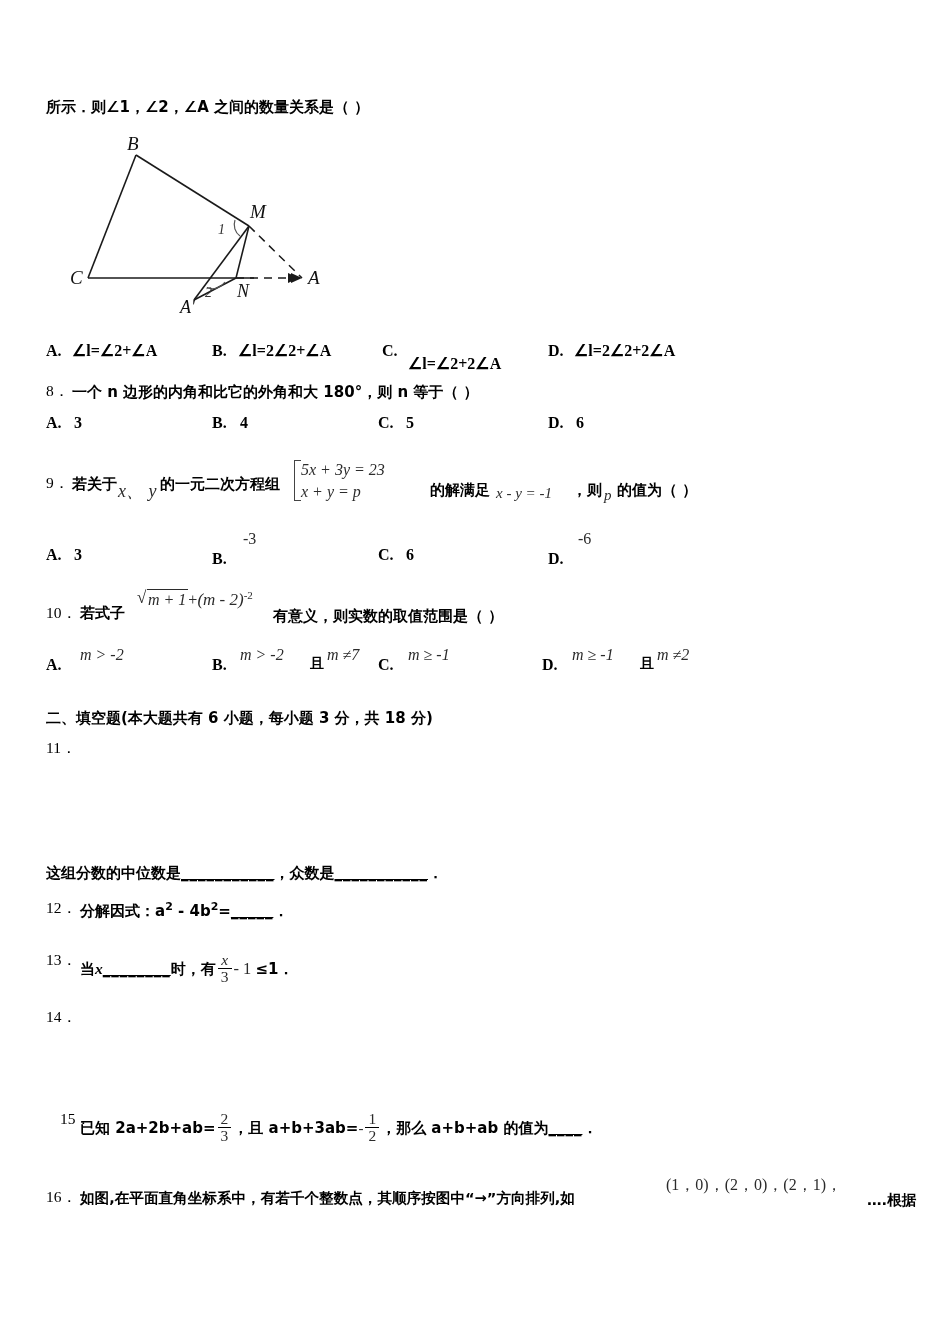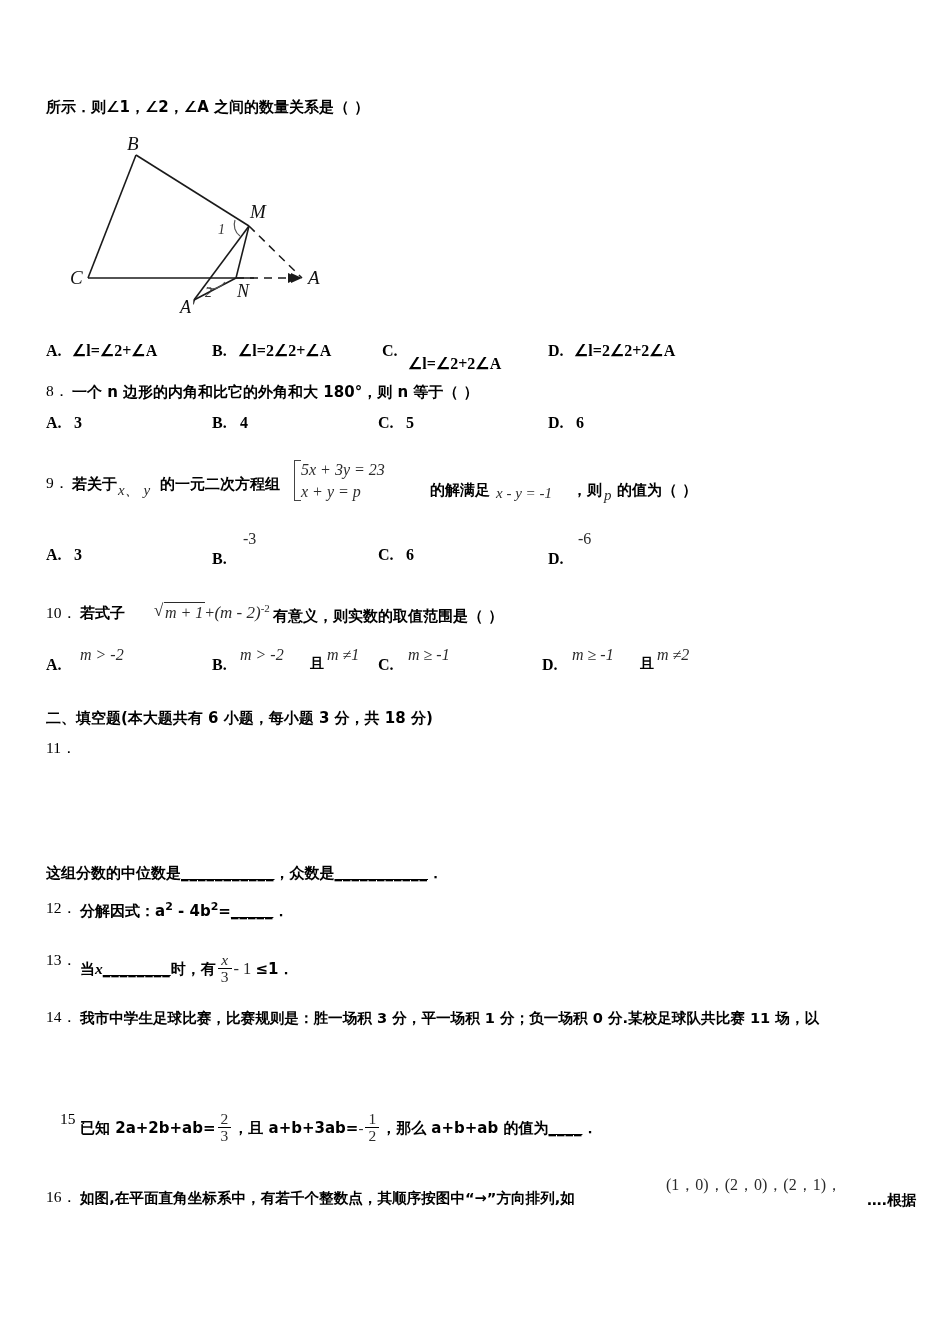--- a/index.html
+++ b/index.html
@@ -162,21 +162,21 @@
   <div class="ln opt" style="left:74px; top:413px;">3</div>
   <div class="ln opt" style="left:212px; top:413px;">B.</div>
   <div class="ln opt" style="left:240px; top:413px;">4</div>
   <div class="ln opt" style="left:378px; top:413px;">C.</div>
   <div class="ln opt" style="left:406px; top:413px;">5</div>
   <div class="ln opt" style="left:548px; top:413px;">D.</div>
   <div class="ln opt" style="left:576px; top:413px;">6</div>
 
   <div class="ln qnum" style="left:46px; top:474px;">9．</div>
   <div class="ln cn" style="left:72px; top:475px;">若关于</div>
-  <div class="ln mathser gray" style="left:118px; top:481px; font-size:15px;">x、 y</div>
+  <div class="ln mathser gray" style="left:118px; top:481px; font-size:18px;">x、 y</div>
   <div class="ln cn" style="left:160px; top:475px;">的一元二次方程组</div>
 
   <div class="sys" style="position:absolute; left:292px; top:459px;">
     <span class="row mathser">5x + 3y = 23</span>
     <span class="row mathser">x + y = p</span>
   </div>
 
   <div class="ln cn" style="left:430px; top:481px;">的解满足</div>
   <div class="ln mathser gray" style="left:496px; top:484px; font-size:15px;">x - y = -1</div>
   <div class="ln cn" style="left:572px; top:481px;">，则</div>
@@ -188,33 +188,33 @@
   <div class="ln opt" style="left:212px; top:549px;">B.</div>
   <div class="ln mathup gray" style="left:243px; top:529px; font-size:16px;">-3</div>
   <div class="ln opt" style="left:378px; top:545px;">C.</div>
   <div class="ln opt" style="left:406px; top:545px;">6</div>
   <div class="ln opt" style="left:548px; top:549px;">D.</div>
   <div class="ln mathup gray" style="left:578px; top:529px; font-size:16px;">-6</div>
 
   <div class="ln qnum" style="left:46px; top:604px;">10．</div>
   <div class="ln cn" style="left:80px; top:604px;">若式子</div>
 
-  <div class="ln" style="left:154px; top:589px;margin-top:13px;">
+  <div class="ln" style="left:137px; top:589px;">
     <span class="sqrt mathser" style="font-size:16px;"><span class="rad">m + 1</span></span><span class="mathup" style="font-size:16px;">+</span><span class="mathser" style="font-size:17px;">(m - 2)</span><span class="sup mathup">-2</span>
   </div>
 
   <div class="ln cn" style="left:273px; top:607px;">有意义，则实数的取值范围是（      ）</div>
 
   <div class="ln opt" style="left:46px; top:655px;">A.</div>
   <div class="ln mathser gray" style="left:80px; top:645px; font-size:16px;">m &gt; -2</div>
 
   <div class="ln opt" style="left:212px; top:655px;">B.</div>
   <div class="ln mathser gray" style="left:240px; top:645px; font-size:16px;">m &gt; -2</div>
   <div class="ln cn" style="left:310px; top:655px; font-size:14px;">且</div>
-  <div class="ln mathser gray" style="left:327px; top:645px; font-size:16px;">m ≠1</div>
+  <div class="ln mathser gray" style="left:327px; top:645px; font-size:16px;">m ≠7</div>
 
   <div class="ln opt" style="left:378px; top:655px;">C.</div>
   <div class="ln mathser gray" style="left:408px; top:645px; font-size:16px;">m ≥ -1</div>
 
   <div class="ln opt" style="left:542px; top:655px;">D.</div>
   <div class="ln mathser gray" style="left:572px; top:645px; font-size:16px;">m ≥ -1</div>
   <div class="ln cn" style="left:640px; top:655px; font-size:14px;">且</div>
   <div class="ln mathser gray" style="left:657px; top:645px; font-size:16px;">m ≠2</div>
 
   <div class="ln cn" style="left:46px; top:709px;">二、填空题(本大题共有 6 小题，每小题 3 分，共 18 分)</div>
@@ -230,21 +230,20 @@
   <div class="ln" style="left:80px; top:900px;">
     <span class="cn">分解因式：a</span><span class="cn sup">2</span><span class="cn"> - 4b</span><span class="cn sup">2</span><span class="cn">=</span><span class="cn blank-u">_____</span><span class="cn">．</span>
   </div>
 
   <div class="ln qnum" style="left:46px; top:951px;">13．</div>
   <div class="ln" style="left:80px; top:952px;">
     <span class="cn">当</span><span class="it" style="font-weight:bold;">x</span><span class="cn blank-u">________</span><span class="cn">时，有</span><span class="frac gr"><span class="num it">x</span><span class="den">3</span></span><span class="mathup gray">- 1</span><span class="cn" style="margin-left:4px;">≤1．</span>
   </div>
 
   <div class="ln qnum" style="left:46px; top:1008px;">14．</div>
-  <div class="ln cn" style="left:80px; top:1009px; font-size:14.6px;">我市中学生足球比赛，比赛规则是：胜一场积 3 分，平一场积 1 分；负一场积 0 分.某校足球队共比赛 11 场，以</div>
 
   <div class="ln qnum" style="left:60px; top:1110px;">15．</div>
   <div class="ln" style="left:80px; top:1111px;">
     <span class="cn">已知 2a+2b+ab=</span><span class="frac gr"><span class="num">2</span><span class="den">3</span></span><span class="cn">，且 a+b+3ab=</span><span class="mathup gray" style="font-size:15px;">-</span><span class="frac gr"><span class="num">1</span><span class="den">2</span></span><span class="cn">，那么 a+b+ab 的值为</span><span class="cn blank-u">____</span><span class="cn">．</span>
   </div>
 
   <div class="ln qnum" style="left:46px; top:1188px;">16．</div>
   <div class="ln cn" style="left:80px; top:1189px; font-size:14.6px;">如图,在平面直角坐标系中，有若千个整数点，其顺序按图中“→”方向排列,如</div>
   <div class="ln mathup gray" style="left:666px; top:1175px; font-size:16px;">(1，0)，(2，0)，(2，1)，</div>
   <div class="ln cn" style="left:867px; top:1191px; font-size:14.6px;">….根据</div>

